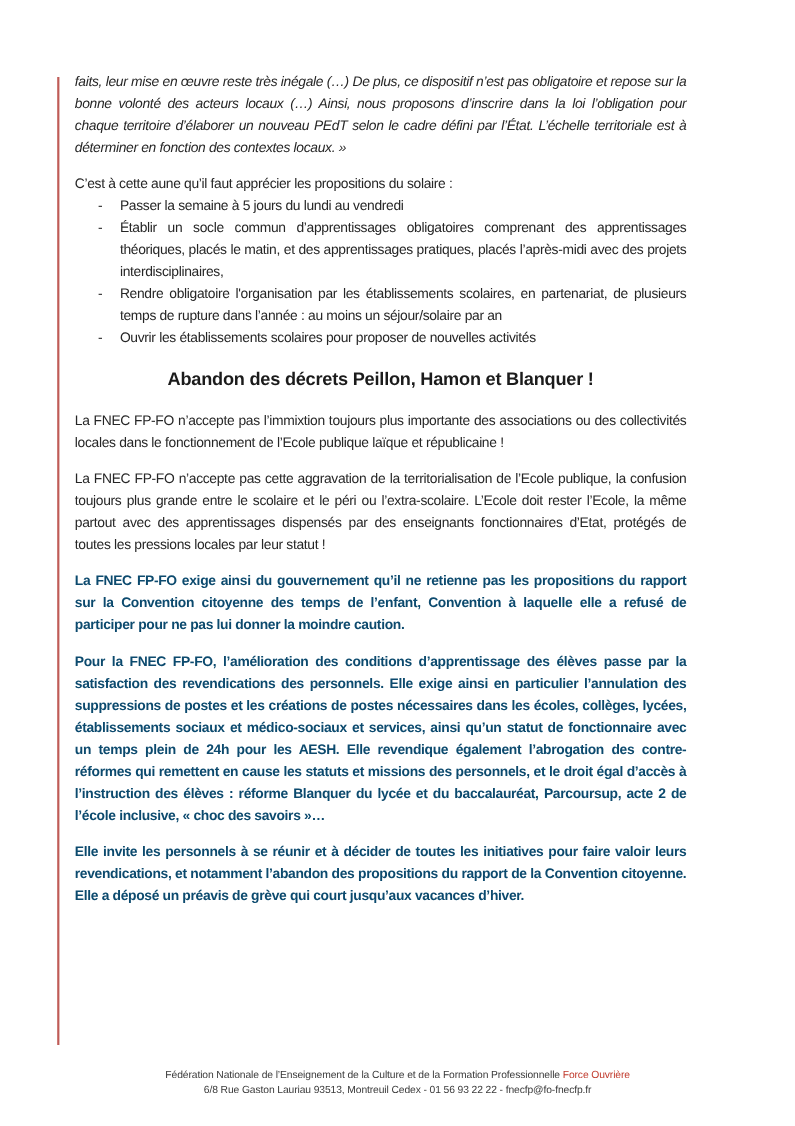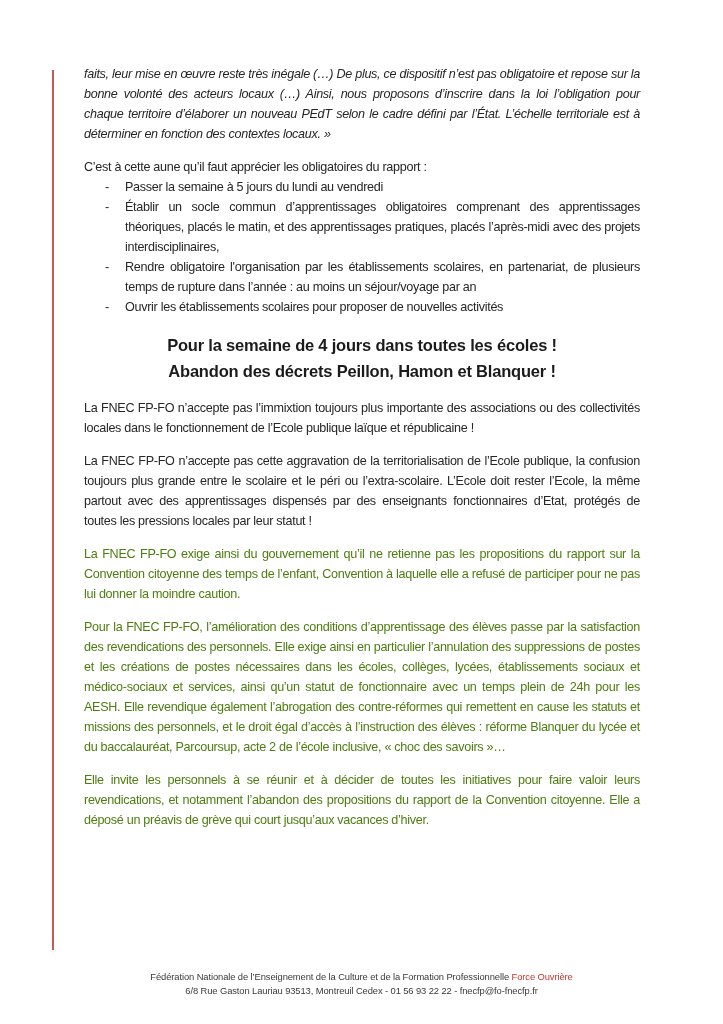--- a/index.html
+++ b/index.html
@@ -25,21 +25,21 @@
     position: absolute;
     left: 52px;
     top: 70px;
     width: 2px;
     height: 880px;
     background: #b4403a;
     opacity: 0.85;
   }
   .content {
     position: absolute;
-    left: 84px;
+    left: 68px;
     top: 64px;
     width: 556px;
     font-size: 12.6px;
     letter-spacing: -0.3px;
     line-height: 20px;
     text-align: justify;
   }
   .quote {
     font-style: italic;
     margin: 0 0 13px 0;
@@ -69,22 +69,22 @@
     font-weight: bold;
     font-size: 16.5px;
     line-height: 26px;
     letter-spacing: -0.2px;
     color: #1b1b1b;
   }
   .para {
     margin: 0 0 13px 0;
   }
   .para.bold {
-    font-weight: normal;
-    color: #4d7c0f;
+    font-weight: bold;
+    color: #0c4a6e;
   }
   .para:last-child {
     margin-bottom: 0;
   }
   .footer {
     position: absolute;
     left: 0;
     right: 0;
     bottom: 26px;
     text-align: center;
@@ -101,43 +101,42 @@
 <body>
 
 <div class="page">
 
   <div class="accent-rule"></div>
 
   <div class="content">
 
     <p class="quote">faits, leur mise en œuvre reste très inégale (…) De plus, ce dispositif n’est pas obligatoire et repose sur la bonne volonté des acteurs locaux (…) Ainsi, nous proposons d’inscrire dans la loi l’obligation pour chaque territoire d’élaborer un nouveau PEdT selon le cadre défini par l’État. L’échelle territoriale est à déterminer en fonction des contextes locaux. »</p>
 
-    <p class="intro">C’est à cette aune qu’il faut apprécier les obligatoires du rapport :</p>
+    <p class="intro">C’est à cette aune qu’il faut apprécier les propositions du solaire :</p>
 
     <ul class="bullet-list">
       <li class="bullet-item">
         <span class="dash">-</span>
         <span>Passer la semaine à 5 jours du lundi au vendredi</span>
       </li>
       <li class="bullet-item">
         <span class="dash">-</span>
         <span>Établir un socle commun d’apprentissages obligatoires comprenant des apprentissages théoriques, placés le matin, et des apprentissages pratiques, placés l’après-midi avec des projets interdisciplinaires,</span>
       </li>
       <li class="bullet-item">
         <span class="dash">-</span>
-        <span>Rendre obligatoire l'organisation par les établissements scolaires, en partenariat, de plusieurs temps de rupture dans l’année : au moins un séjour/voyage par an</span>
+        <span>Rendre obligatoire l'organisation par les établissements scolaires, en partenariat, de plusieurs temps de rupture dans l’année : au moins un séjour/solaire par an</span>
       </li>
       <li class="bullet-item">
         <span class="dash">-</span>
         <span>Ouvrir les établissements scolaires pour proposer de nouvelles activités</span>
       </li>
     </ul>
 
     <div class="heading">
-      <div>Pour la semaine de 4 jours dans toutes les écoles !</div>
       <div>Abandon des décrets Peillon, Hamon et Blanquer !</div>
     </div>
 
     <p class="para">La FNEC FP-FO n’accepte pas l’immixtion toujours plus importante des associations ou des collectivités locales dans le fonctionnement de l’Ecole publique laïque et républicaine !</p>
     <p class="para">La FNEC FP-FO n’accepte pas cette aggravation de la territorialisation de l’Ecole publique, la confusion toujours plus grande entre le scolaire et le péri ou l’extra-scolaire. L’Ecole doit rester l’Ecole, la même partout avec des apprentissages dispensés par des enseignants fonctionnaires d’Etat, protégés de toutes les pressions locales par leur statut !</p>
     <p class="para bold">La FNEC FP-FO exige ainsi du gouvernement qu’il ne retienne pas les propositions du rapport sur la Convention citoyenne des temps de l’enfant, Convention à laquelle elle a refusé de participer pour ne pas lui donner la moindre caution.</p>
     <p class="para bold">Pour la FNEC FP-FO, l’amélioration des conditions d’apprentissage des élèves passe par la satisfaction des revendications des personnels. Elle exige ainsi en particulier l’annulation des suppressions de postes et les créations de postes nécessaires dans les écoles, collèges, lycées, établissements sociaux et médico-sociaux et services, ainsi qu’un statut de fonctionnaire avec un temps plein de 24h pour les AESH. Elle revendique également l’abrogation des contre-réformes qui remettent en cause les statuts et missions des personnels, et le droit égal d’accès à l’instruction des élèves : réforme Blanquer du lycée et du baccalauréat, Parcoursup, acte 2 de l’école inclusive, « choc des savoirs »…</p>
     <p class="para bold">Elle invite les personnels à se réunir et à décider de toutes les initiatives pour faire valoir leurs revendications, et notamment l’abandon des propositions du rapport de la Convention citoyenne. Elle a déposé un préavis de grève qui court jusqu’aux vacances d’hiver.</p>
 
   </div>

